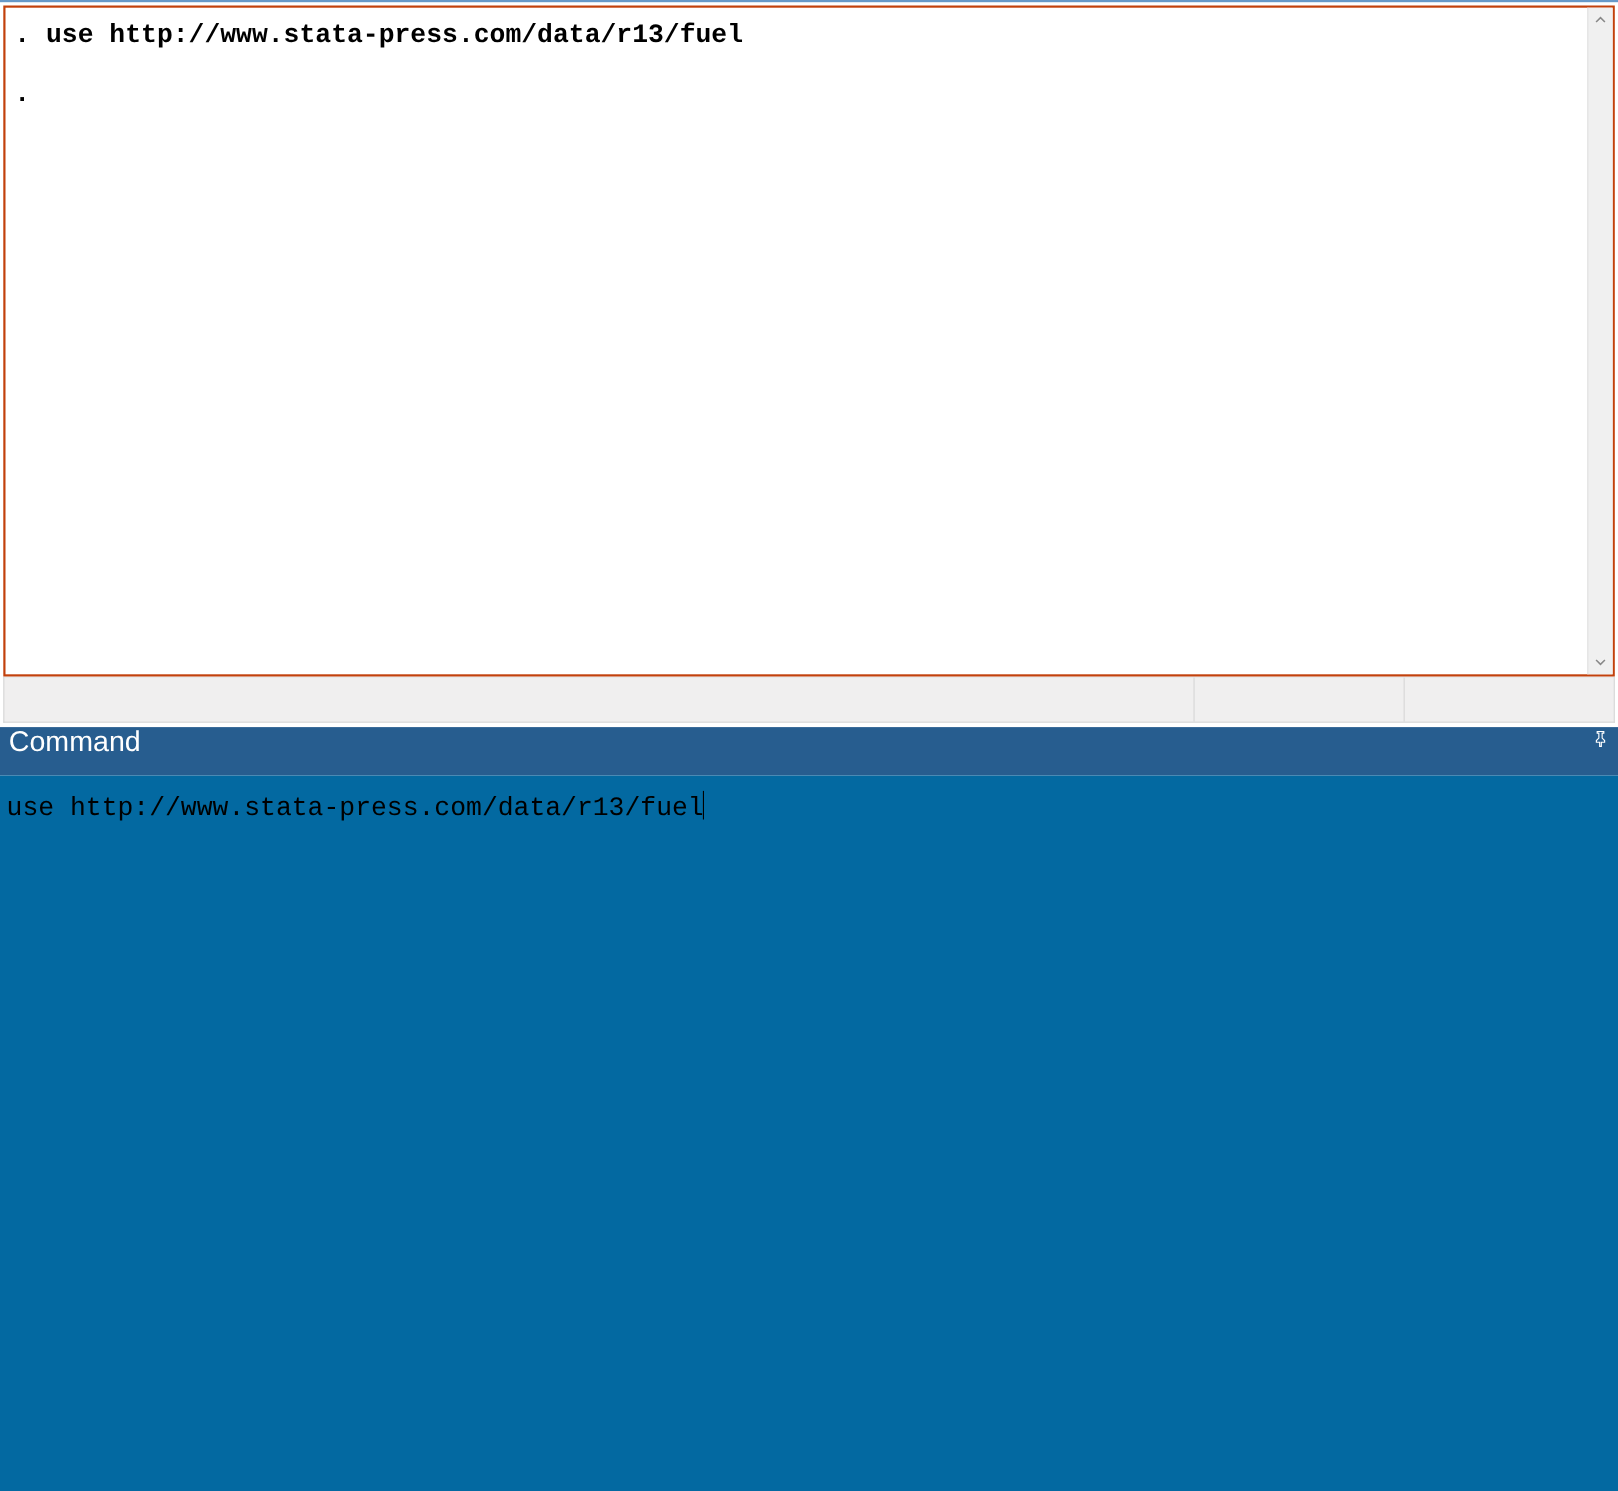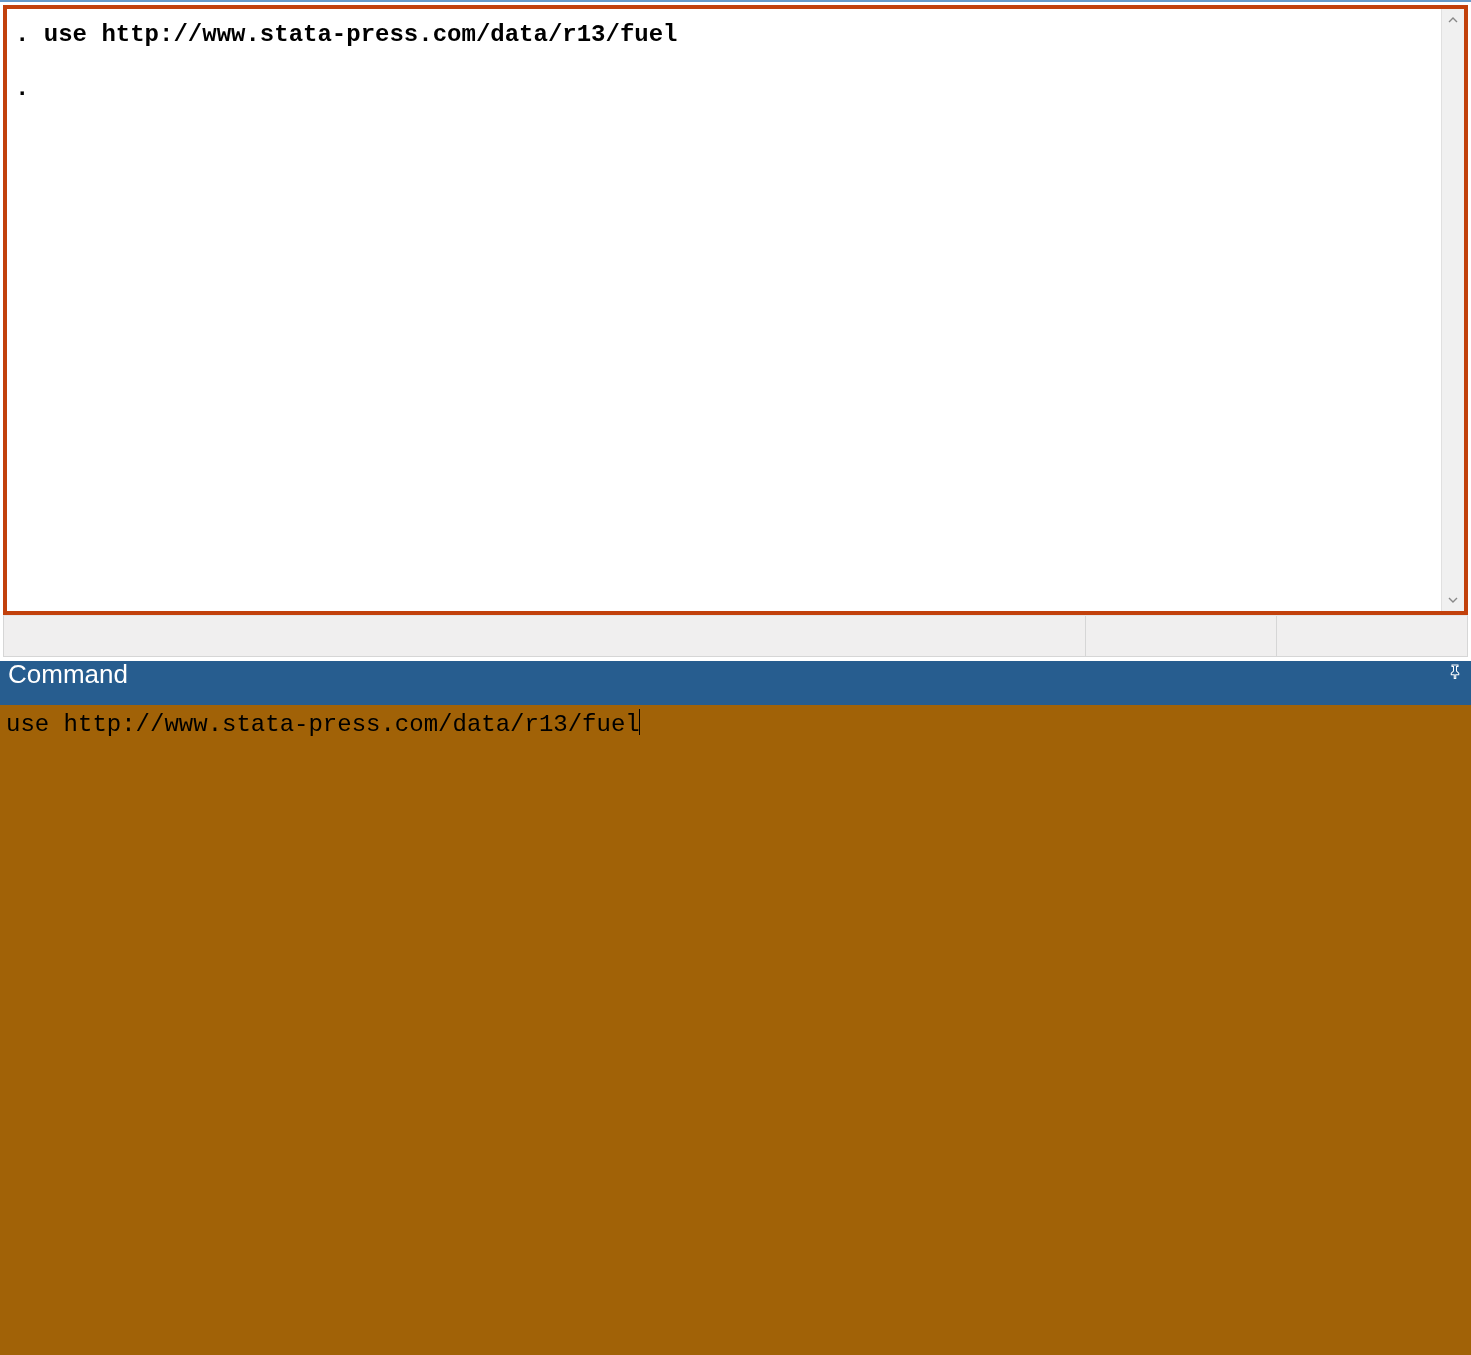--- a/index.html
+++ b/index.html
@@ -15,21 +15,21 @@
     flex-direction: column;
     height: 100vh;
     width: 100%;
     box-sizing: border-box;
     border-top: 2px solid #6699c9;
   }
   
   .results-wrapper {
     position: relative;
     margin: 3px 3px 0 3px;
-    border: 4px solid #c2410c;
+    border: 2px solid #c2410c;
     background: #ffffff;
     height: 610px;
     box-sizing: border-box;
     display: flex;
     flex-direction: row;
   }
   .results-content {
     flex: 1;
     padding: 12px 8px;
     font-family: Consolas, "Courier New", monospace;
@@ -102,22 +102,22 @@
   }
   .pin-icon svg {
     width: 18px;
     height: 18px;
     stroke: #ffffff;
     fill: none;
   }
   
   .command-input-area {
     flex: 1;
-    background: #a16207;
-    padding: 4px 6px;
+    background: #0369a1;
+    padding: 14px 6px;
   }
   .command-input {
     width: 100%;
     border: none;
     outline: none;
     font-family: Consolas, "Courier New", monospace;
     font-size: 24px;
     font-weight: 500;
     color: #000;
     background: transparent;

